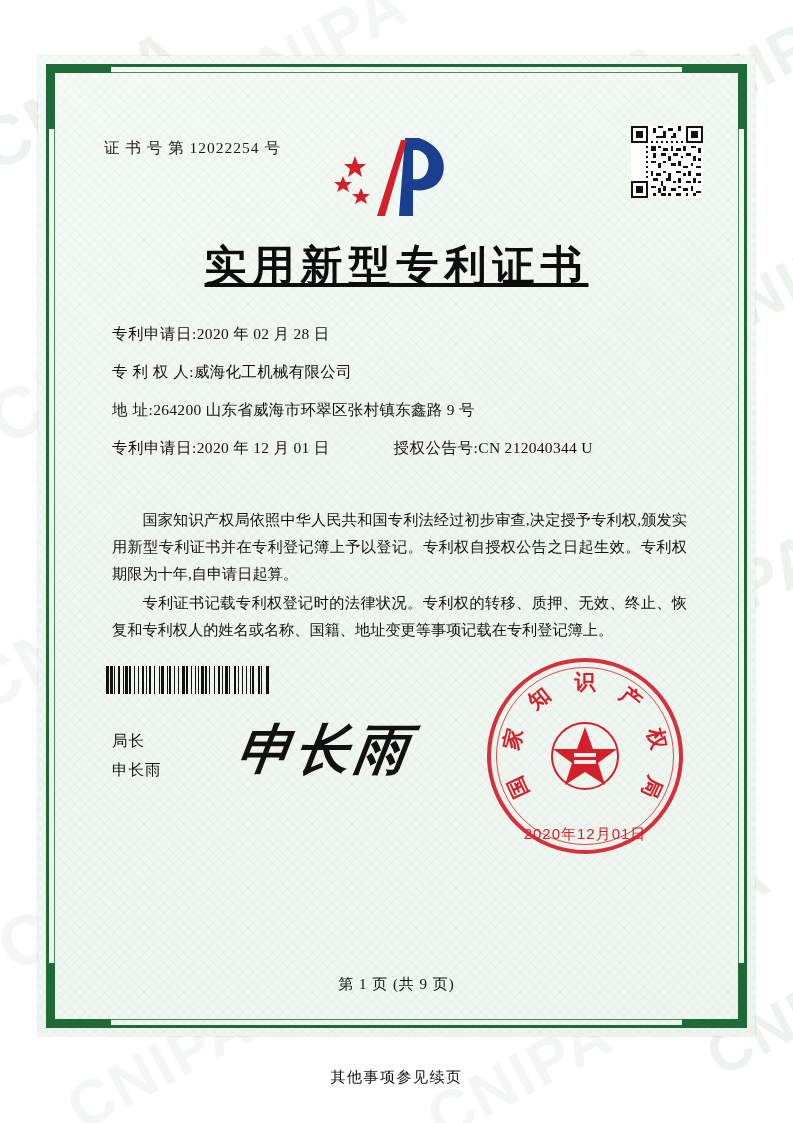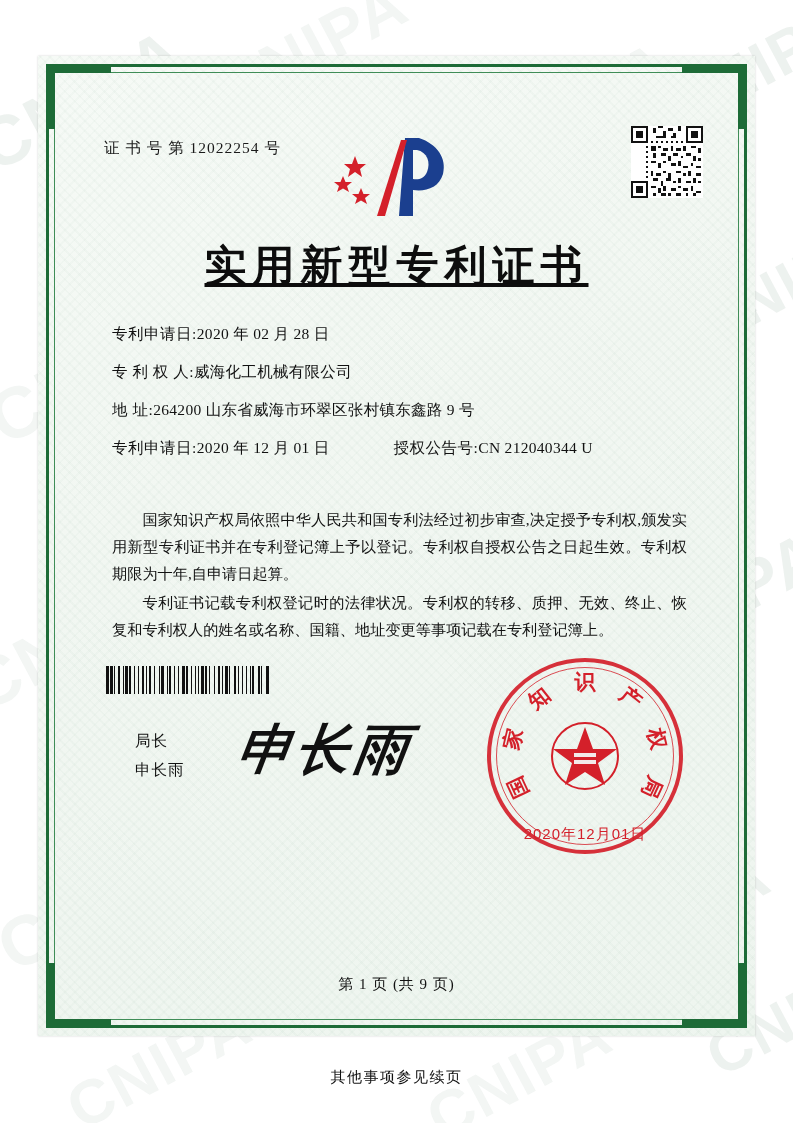--- a/index.html
+++ b/index.html
@@ -187,21 +187,20 @@
   }
 
   
   .sig-block {
     position: absolute;
     left: 44px;
     top: 640px;
     font-size: 15.5px;
     line-height: 1.9;
     letter-spacing: 1px;
-    margin-left: 23px;
   }
   .handwriting {
     position: absolute;
     left: 170px;
     top: 628px;
     font-family: "DejaVu Serif", serif;
     font-size: 54px;
     font-style: italic;
     font-weight: bold;
     color: #111;

